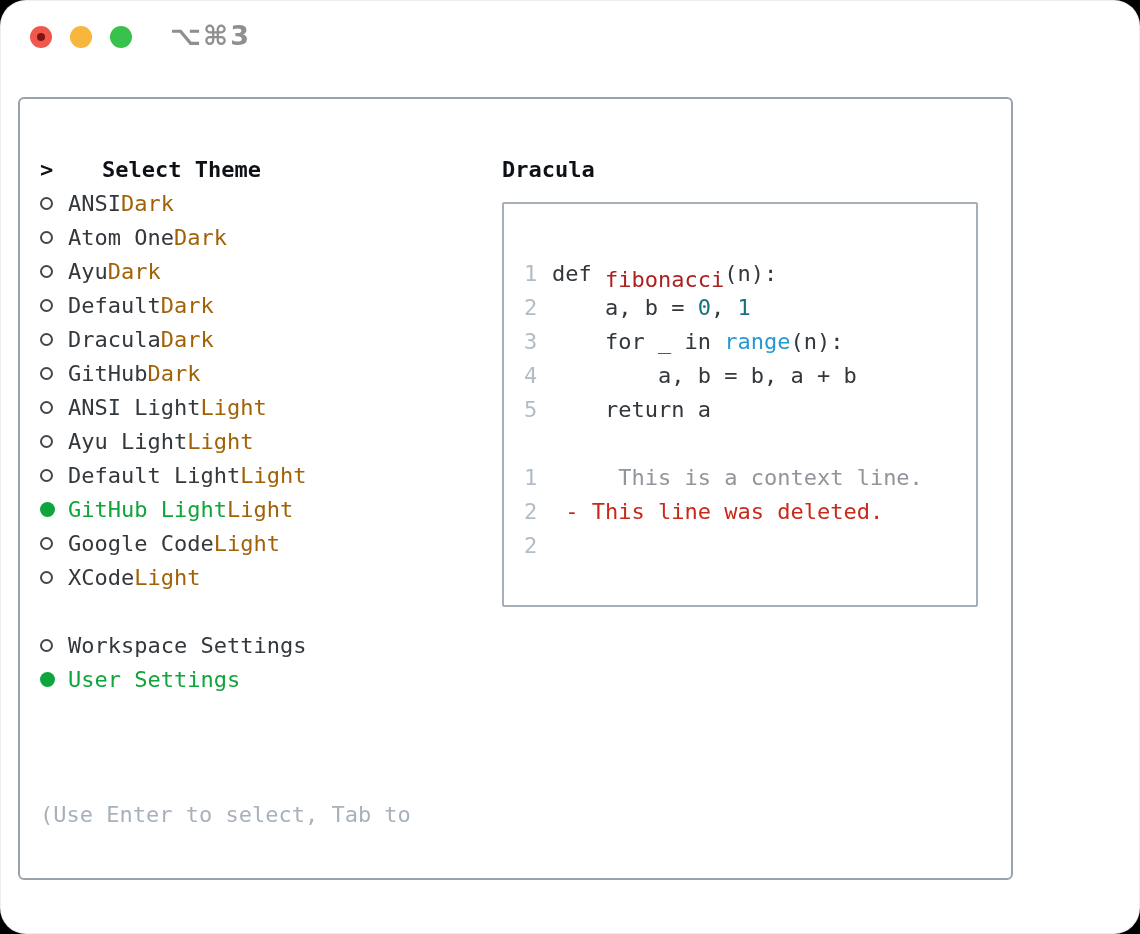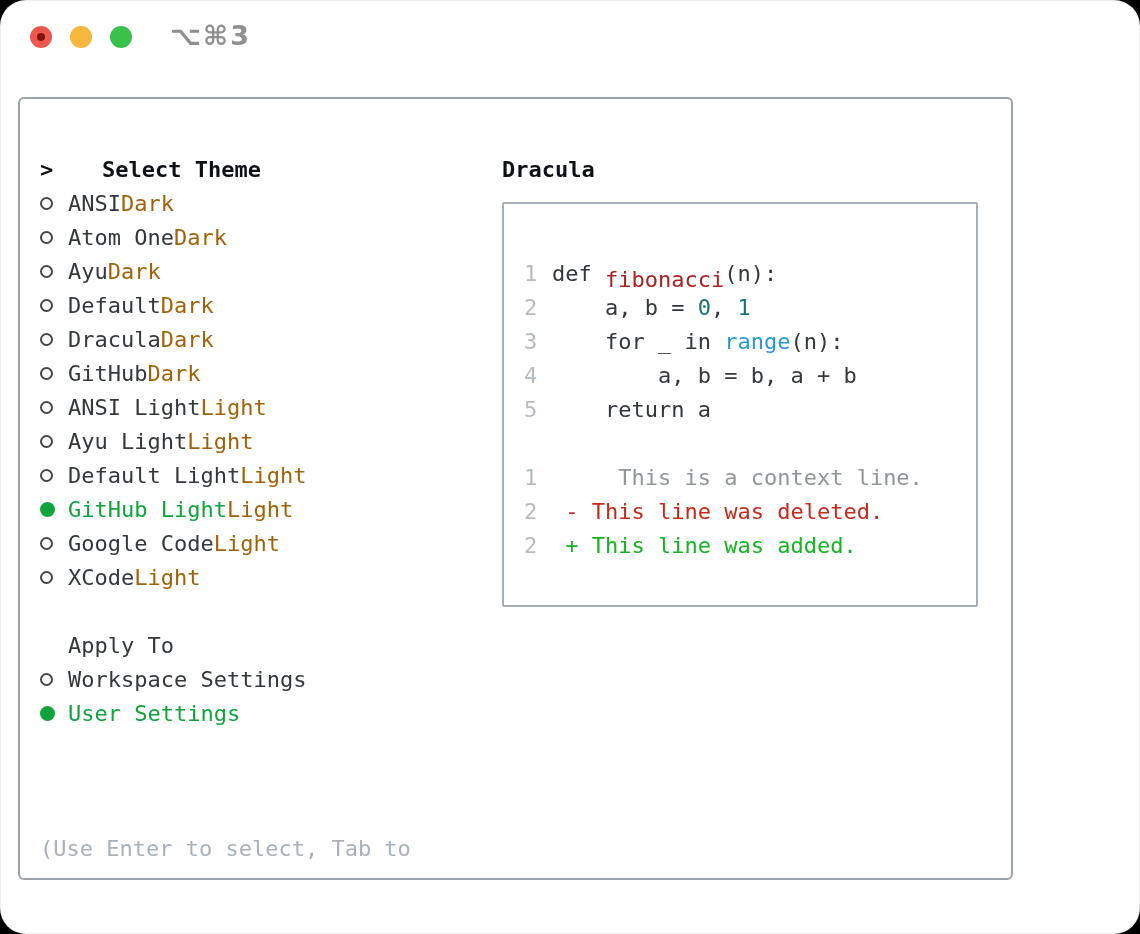--- a/index.html
+++ b/index.html
@@ -85,24 +85,20 @@
           <div class="row"><span class="marker"><span class="ring"></span></span><span class="t-name">GitHub</span> <span class="variant">Dark</span></div>
           <div class="row"><span class="marker"><span class="ring"></span></span><span class="t-name">ANSI Light</span> <span class="variant">Light</span></div>
           <div class="row"><span class="marker"><span class="ring"></span></span><span class="t-name">Ayu Light</span> <span class="variant">Light</span></div>
           <div class="row"><span class="marker"><span class="ring"></span></span><span class="t-name">Default Light</span> <span class="variant">Light</span></div>
           <div class="row sel"><span class="marker"><span class="dot"></span></span><span class="t-name">GitHub Light</span> <span class="variant">Light</span></div>
           <div class="row"><span class="marker"><span class="ring"></span></span><span class="t-name">Google Code</span> <span class="variant">Light</span></div>
           <div class="row"><span class="marker"><span class="ring"></span></span><span class="t-name">XCode</span> <span class="variant">Light</span></div>
         </div>
 
       <div class="apply-block">
-        <div class="row">
-          <span class="marker"></span>
-          <span>Apply To</span>
-        </div>
         <div id="apply-list">
             <div class="row"><span class="marker"><span class="ring"></span></span><span class="t-name">Workspace Settings</span></div>
             <div class="row sel"><span class="marker"><span class="dot"></span></span><span class="t-name">User Settings</span></div>
           </div>
       </div>
 
       <div class="hint">
         <div>(Use Enter to select, Tab to</div>
         
       </div>
@@ -112,18 +108,18 @@
       <div class="preview-title">Dracula</div>
       <div class="preview-box" id="preview-box">
           <div class="pline"><span class="ln">1</span><span class="tk-code">def </span><span class="tk-func">fibonacci</span><span class="tk-code">(n):</span></div>
           <div class="pline"><span class="ln">2</span><span class="tk-code">    a, b = </span><span class="tk-num">0</span><span class="tk-code">, </span><span class="tk-num">1</span></div>
           <div class="pline"><span class="ln">3</span><span class="tk-code">    for _ in </span><span class="tk-builtin">range</span><span class="tk-code">(n):</span></div>
           <div class="pline"><span class="ln">4</span><span class="tk-code">        a, b = b, a + b</span></div>
           <div class="pline"><span class="ln">5</span><span class="tk-code">    return a</span></div>
           <div class="pline"><span class="ln"></span></div>
           <div class="pline"><span class="ln">1</span><span class="tk-ctx">     This is a context line.</span></div>
           <div class="pline"><span class="ln">2</span><span class="tk-del"> - This line was deleted.</span></div>
-          <div class="pline"><span class="ln">2</span><span class="tk-add"> + This line was added.</span></div>
+          <div class="pline"><span class="ln">2</span></div>
         </div>
     </div>
 
   </div>
 </div>
 
 </body></html>

